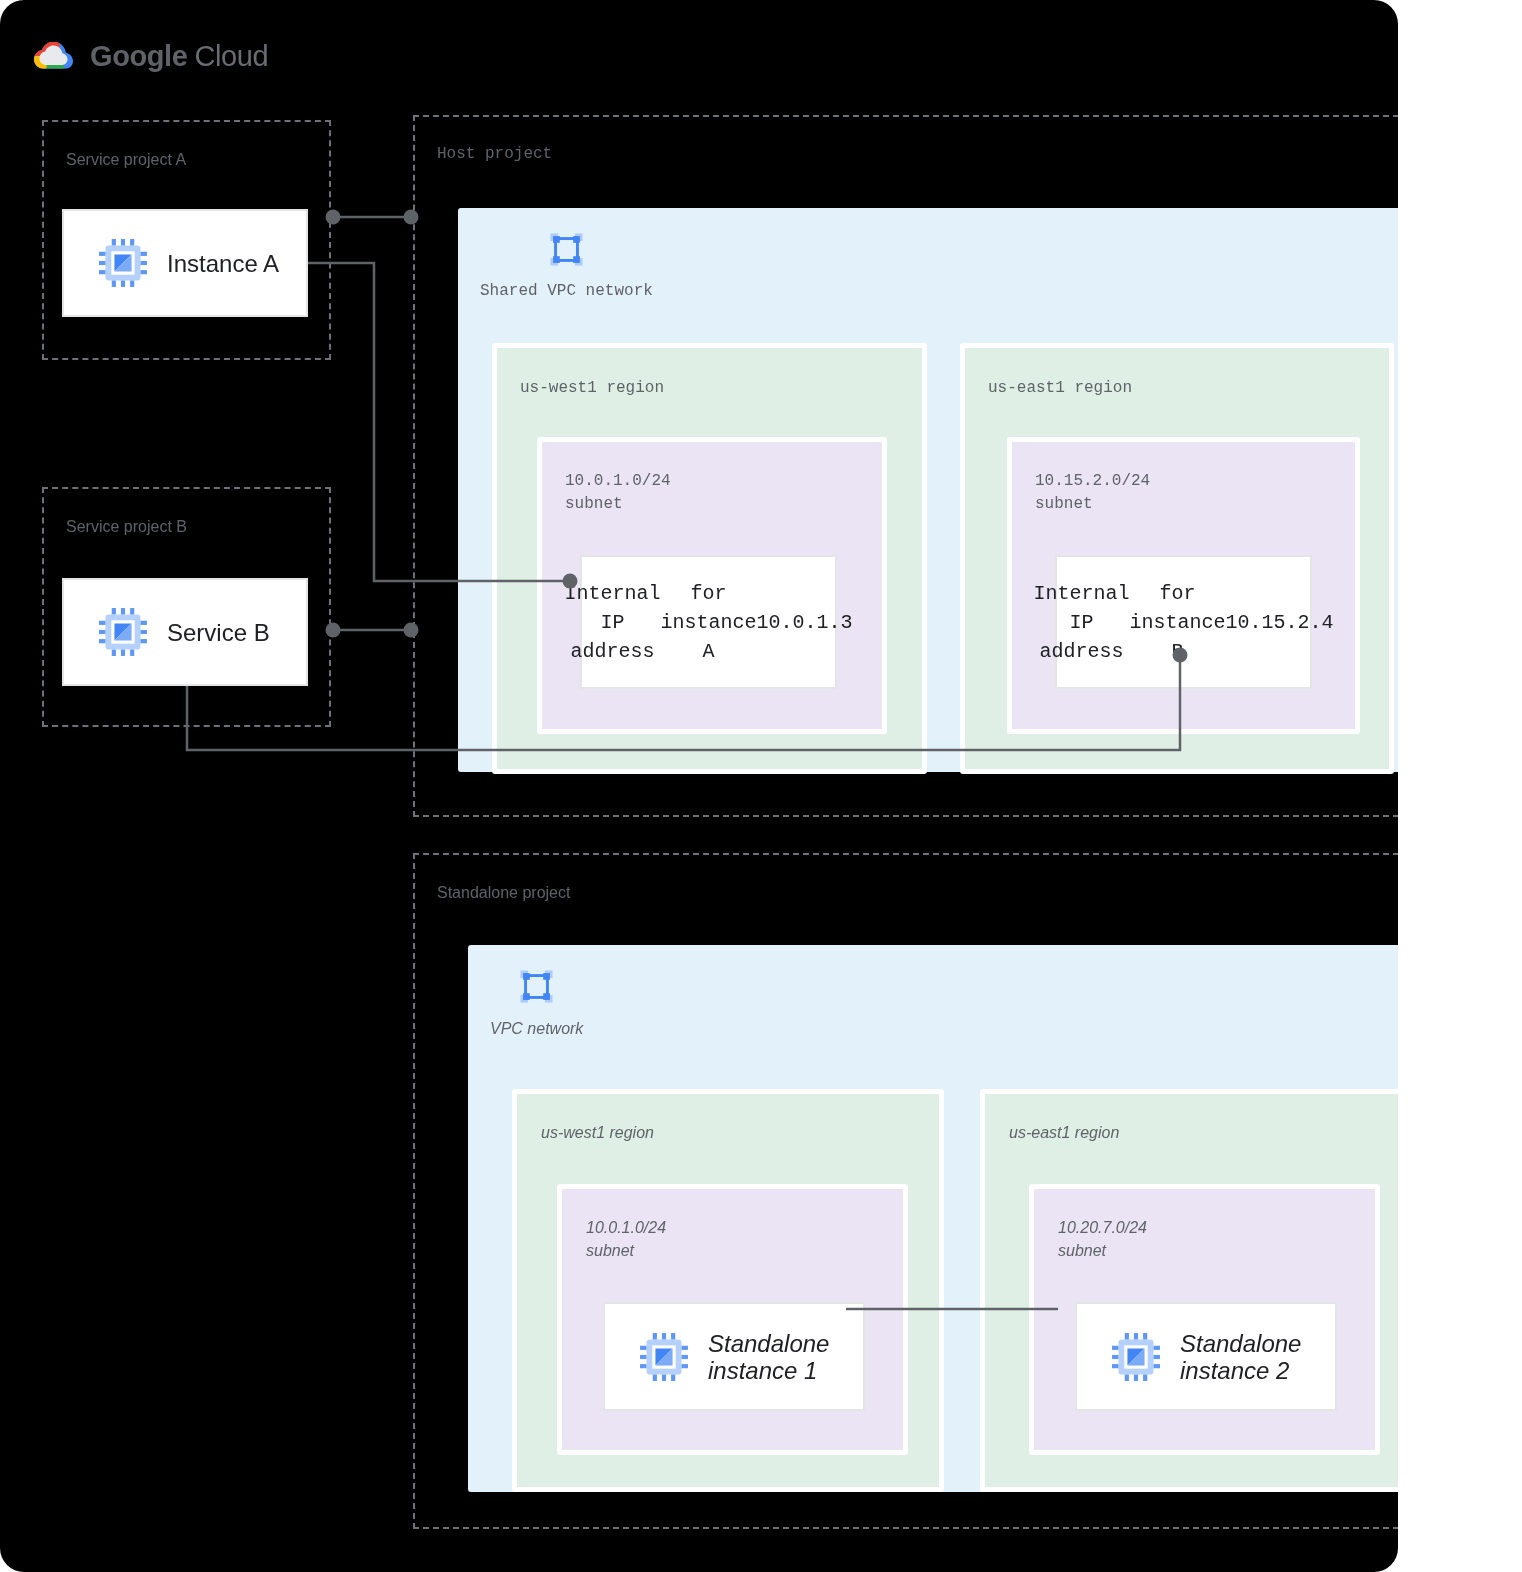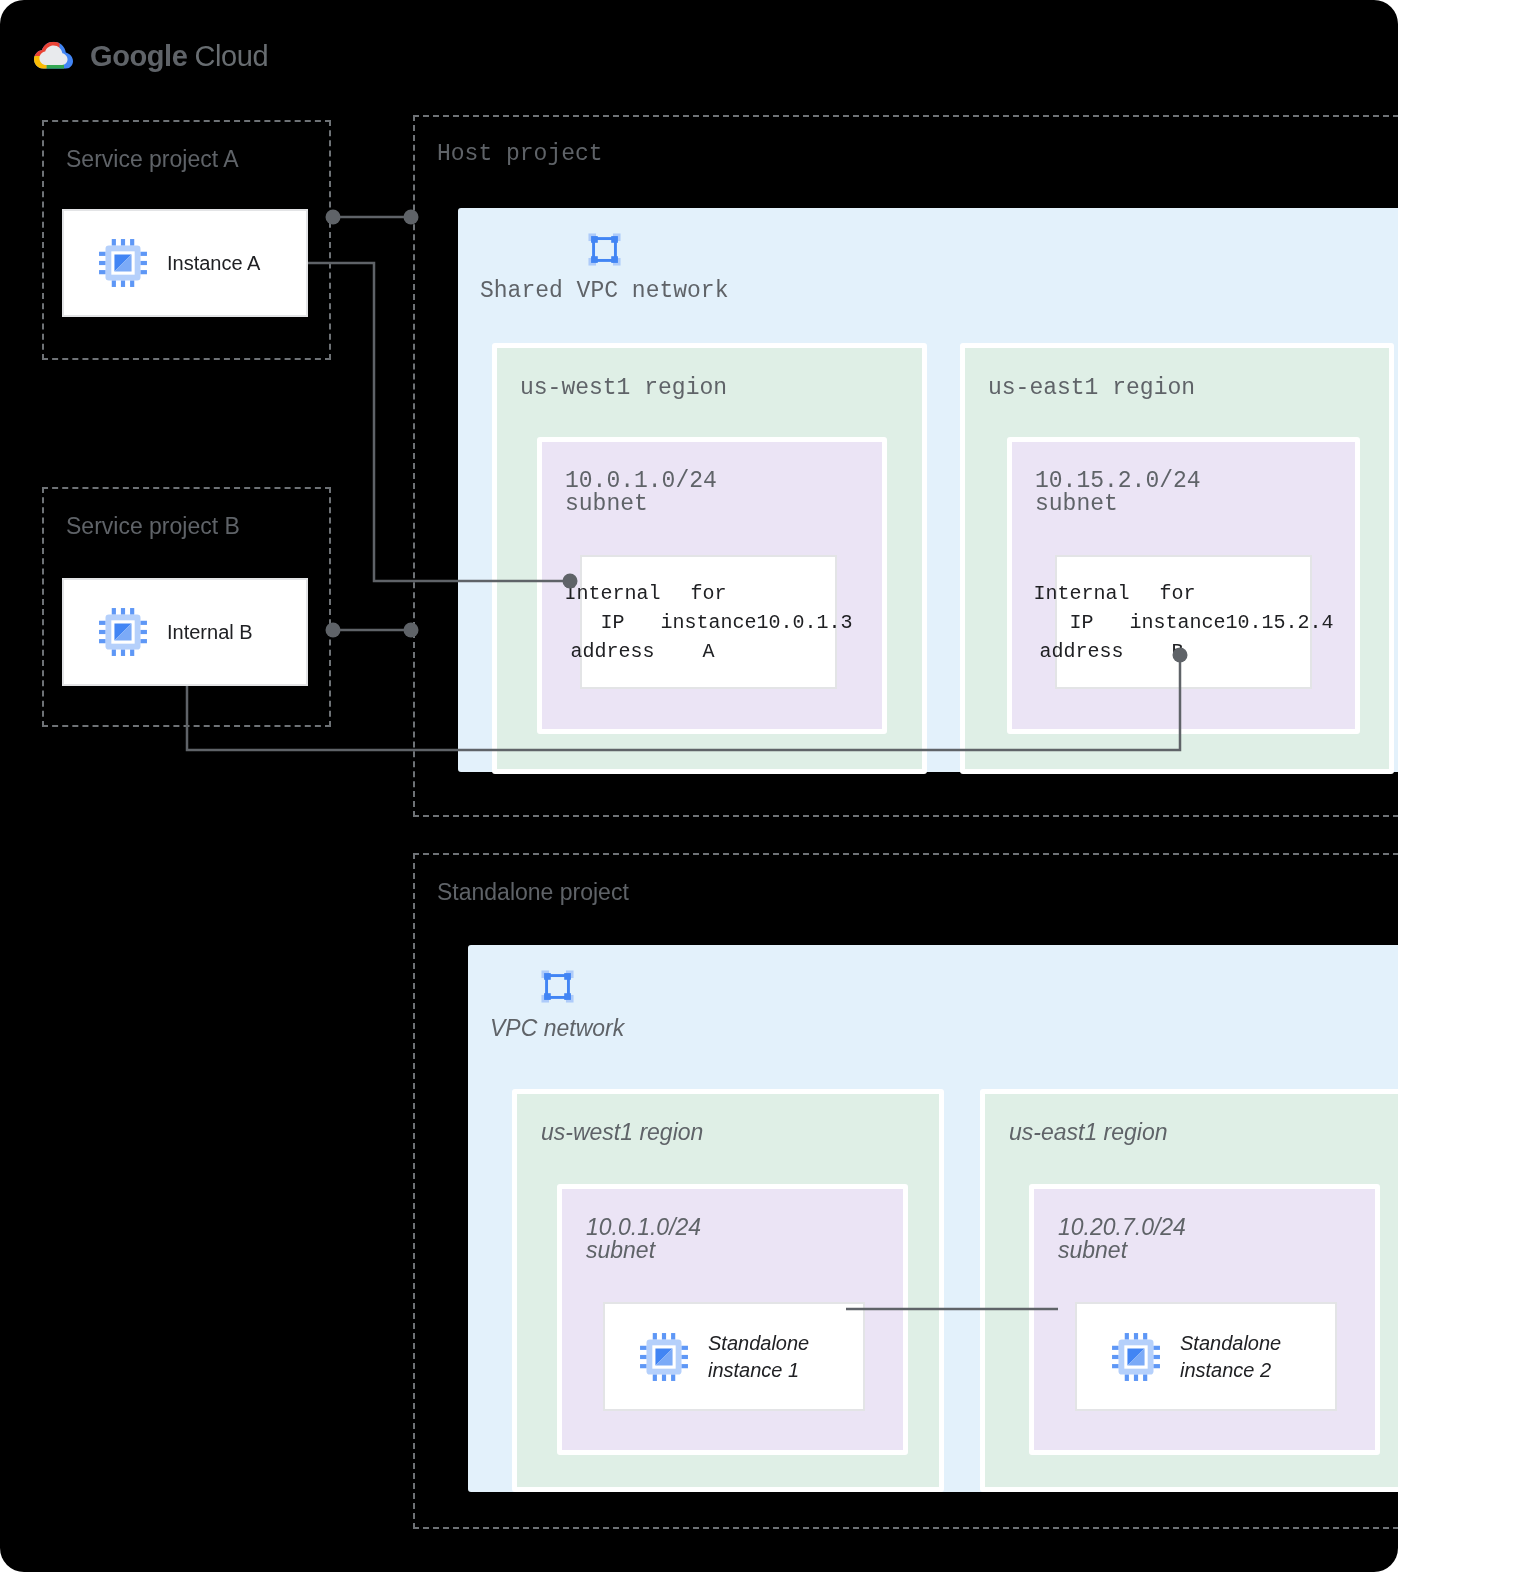--- a/index.html
+++ b/index.html
@@ -7,38 +7,38 @@
   .canvas{position:relative;width:1398px;height:1572px;background:#000000;border-radius:24px;overflow:hidden;}
 
   
   .logo{position:absolute;left:31px;top:37px;display:flex;align-items:center;gap:11px;}
   .logo-text{font-size:29px;color:#5f6368;letter-spacing:-0.4px;white-space:nowrap;}
   .logo-text .g{font-weight:600;}
   .logo-text .c{font-weight:400;margin-left:7px;color:#686d71;}
 
   
   .dashed{position:absolute;border:2px dashed #6e7276;background:transparent;box-sizing:border-box;}
-  .box-label{position:absolute;font-size:23px;line-height:23px;color:#5f6368;white-space:nowrap;}
+  .box-label{position:absolute;font-size:16px;line-height:23px;color:#5f6368;white-space:nowrap;}
 
   
   .tint{position:absolute;box-sizing:border-box;border-radius:3px;}
   .vpc-box{background:#e3f1fb;}
   .region-box{background:#dfefe6;border:5px solid #ffffff;margin-top:40px;}
   .subnet-box{background:#ebe4f5;border:5px solid #ffffff;}
 
   
   .net-row{position:absolute;display:flex;align-items:center;gap:13px;flex-direction:column;}
   .net-row svg{display:block;}
 
   
   .card{position:absolute;background:#ffffff;border:2px solid #e3e4e6;box-sizing:border-box;}
   .ip-card{display:flex;flex-direction:row;align-items:center;justify-content:center;text-align:center;}
   .inst-card{display:flex;align-items:center;padding-left:34px;gap:19px;}
   .card-line{font-size:20px;line-height:29px;color:#202124;}
-  .inst-title{font-size:20px;line-height:27px;color:#202124;}
+  .inst-title{font-size:24px;line-height:27px;color:#202124;}
 
   .wires{position:absolute;left:0;top:0;pointer-events:none;z-index:6;}
   .chip-icon{width:50px;height:50px;flex:0 0 50px;}
   .vpc-icon{width:35px;height:35px;}
 </style>
 </head>
 <body>
 
 <div class="canvas">
 
@@ -103,21 +103,21 @@
             <rect x="0.5" y="15.4" width="3.2" height="2"></rect>
           <rect x="20.3" y="6.6" width="3.2" height="2"></rect>
             <rect x="20.3" y="11" width="3.2" height="2"></rect>
             <rect x="20.3" y="15.4" width="3.2" height="2"></rect>
         </g>
         <rect x="3.6" y="3.6" width="16.8" height="16.8" rx="1.6" fill="#b5d0fb"></rect>
         <rect x="6.4" y="6.4" width="11.2" height="11.2" fill="#ffffff"></rect>
         <path d="M7.9 7.9 H16.1 L7.9 16.1 Z" fill="#4285f4"></path>
         <path d="M16.1 7.9 V16.1 H7.9 Z" fill="#7baaf7"></path>
       </svg>
-      <span class="inst-title">Internal B</span>
+      <span class="inst-title">Service B</span>
     </div>
   </div>
 
   <div class="dashed" style="left:413px;top:115px;width:1066px;height:702px;font-family:Liberation Mono, monospace;">
     <div class="box-label" style="left:22px;top:26px;">Host project</div>
 
     <div class="tint vpc-box" style="left:43px;top:91px;width:976px;height:564px;">
       <div class="net-row" style="left:22px;top:24px;">
         <svg class="vpc-icon" viewBox="0 0 24 24">
           <g fill="#aecbfa">

